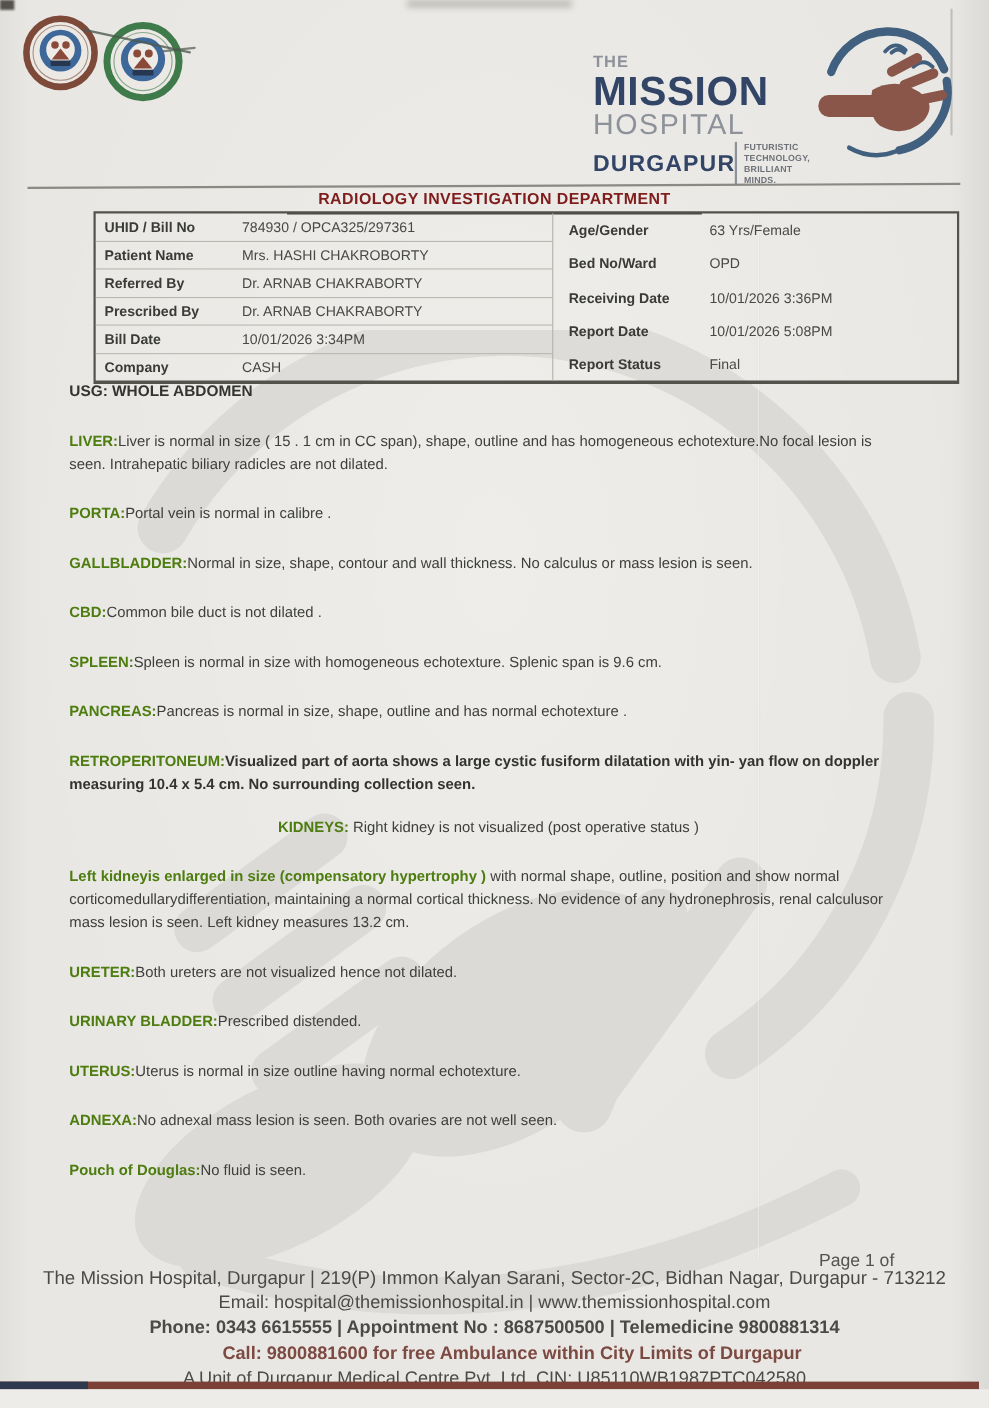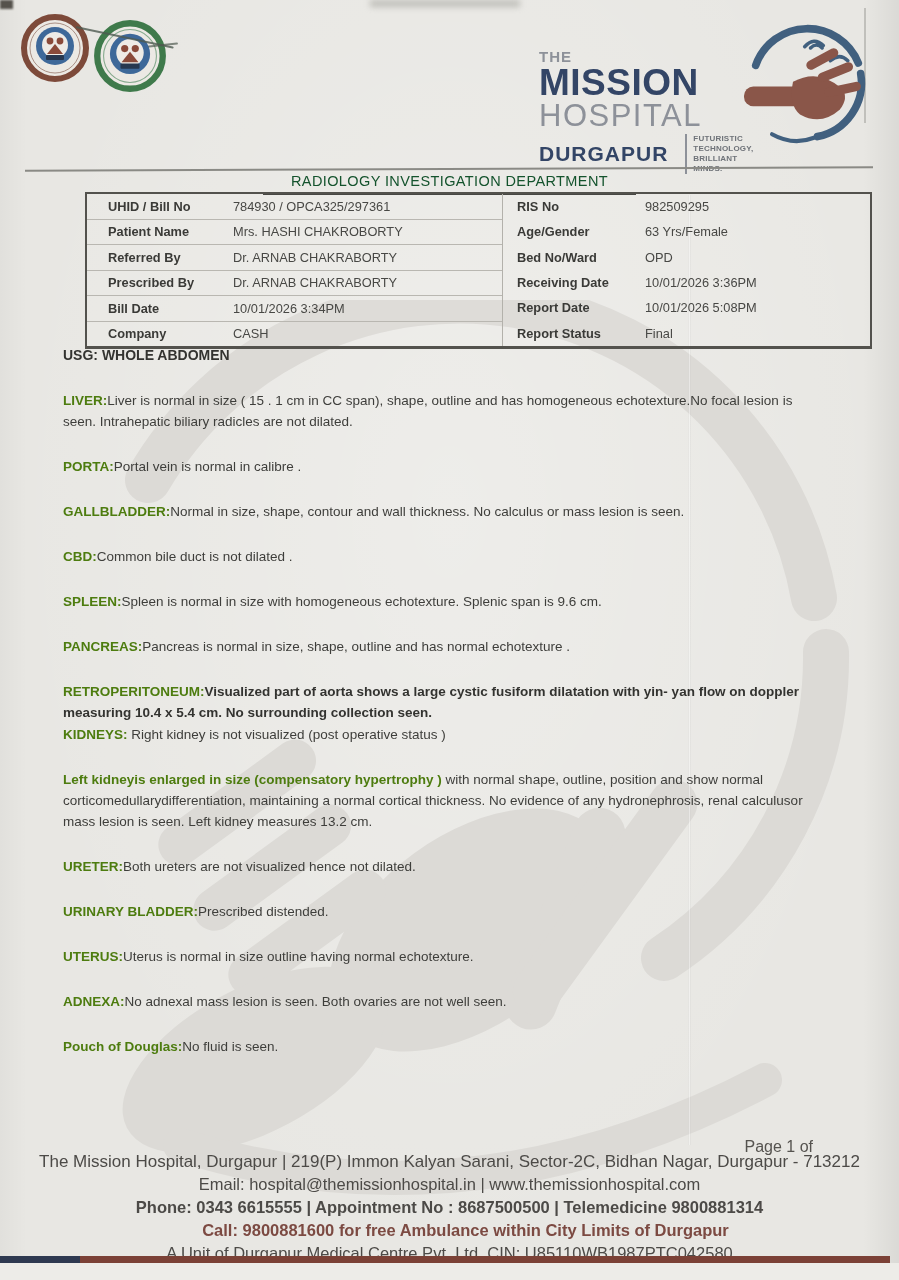--- a/index.html
+++ b/index.html
@@ -24,48 +24,48 @@
   .scratch{left:76px;top:26px;width:100px;height:2px;background:#4e5a50;transform:rotate(12deg);transform-origin:left top;border-radius:2px;opacity:.8;}
   .scratch2{left:148px;top:44px;width:30px;height:1.6px;background:#4e5a50;transform:rotate(-6deg);opacity:.7;border-radius:2px;}
   
   .watermark{left:0;top:300px;pointer-events:none;}
   
   .badge{top:13px;}
   .brand{right:30px;top:28px;width:330px;}
   .brand-text{position:absolute;left:0;top:20px;width:205px;}
   .brand-the{font-size:15px;letter-spacing:1px;color:#8d9199;font-weight:bold;}
   .brand-name{font-size:37px;font-weight:bold;color:#334566;letter-spacing:.5px;line-height:.95;}
-  .brand-type{font-size:31px;color:#8d9199;letter-spacing:1.5px;line-height:1.0;font-weight:400;}
+  .brand-type{font-size:26px;color:#8d9199;letter-spacing:1.5px;line-height:1.0;font-weight:400;}
   .brand-city-row{display:flex;align-items:center;margin-top:3px;}
   .brand-city{font-size:21px;font-weight:bold;color:#334566;letter-spacing:1px;}
-  .brand-tag{border-left:2px solid #8d9199;margin-left:17px;padding-left:6px;font-size:8px;color:#6e7278;font-weight:bold;line-height:1.25;letter-spacing:.2px;}
+  .brand-tag{border-left:2px solid #8d9199;margin-left:0;padding-left:6px;font-size:8px;color:#6e7278;font-weight:bold;line-height:1.25;letter-spacing:.2px;}
   .logo-mark{position:absolute;right:-8px;top:-12px;}
   .header-rule{left:25px;top:168px;width:848px;height:1.5px;background:#8a8a85;transform:rotate(-.25deg);}
   
   .dept-title{left:0;top:172px;width:899px;text-align:center;}
-  .dept-title span{display:inline-block;font-size:14.5px;font-weight:normal;color:#14532d;
+  .dept-title span{display:inline-block;font-size:14.5px;font-weight:bold;color:#7f1d1d;
     letter-spacing:.4px;border-bottom:2.5px solid #3c3c38;padding:0 28px 4px 28px;}
   
   .pt{left:85px;top:192px;width:783px;height:152px;border:2px solid #53524d;
     border-bottom-width:3px;display:flex;background:rgba(255,255,255,.06);}
   .pt-col{display:flex;flex-direction:column;}
   .pt-left{width:415px;border-right:1px solid #b3b1ab;}
   .pt-right{flex:1;}
   .pt-row{flex:1;display:flex;align-items:center;font-size:12.8px;}
   .pt-left .pt-row{border-bottom:1px solid #b9b7b1;}
   .pt-left .pt-row:last-child{border-bottom:none;}
   .pt-label{font-weight:bold;color:#3a3a37;}
-  .pt-left .pt-label{width:125px;padding-left:21px;}
+  .pt-left .pt-label{width:125px;padding-left:8px;}
   .pt-right .pt-label{width:128px;padding-left:14px;}
   .pt-value{color:#484845;}
   
   .report{left:63px;top:345px;width:762px;font-size:13.5px;line-height:21px;color:#3e3e3b;}
   .exam-title{font-weight:bold;font-size:14px;color:#333330;}
   .section{margin:24px 0 0 0;}
-  .section.tight{margin-top:1px;}
+  .section.tight{margin-top:18px;text-align:center;}
   .section .lbl{font-weight:bold;color:#4d7c0f;}
   .section.allbold{font-weight:bold;color:#333330;}
   
   .page-label{right:86px;top:1138px;font-size:16px;color:#55534f;}
   .footer{left:0;top:1150px;width:899px;text-align:center;color:#4c4a47;}
   .footer .f-line{font-size:16.5px;line-height:23px;}
   .footer .f-line.first{font-size:17px;}
   .footer .f-line.maroon{color:#7c4a42;font-weight:bold;padding-left:32px;}
   .footer .f-line.phone{font-weight:bold;color:#4c4a47;}
   .bottom-bar{left:0;top:1256px;width:890px;height:7px;background:#7b4136;}
@@ -181,24 +181,20 @@
         <span class="pt-label">Bill Date</span>
         <span class="pt-value">10/01/2026 3:34PM</span>
       </div>
       <div class="pt-row">
         <span class="pt-label">Company</span>
         <span class="pt-value">CASH</span>
       </div>
     </div>
   <div class="pt-col pt-right">
       <div class="pt-row">
-        <span class="pt-label">RIS No</span>
-        <span class="pt-value">982509295</span>
-      </div>
-      <div class="pt-row">
         <span class="pt-label">Age/Gender</span>
         <span class="pt-value">63 Yrs/Female</span>
       </div>
       <div class="pt-row">
         <span class="pt-label">Bed No/Ward</span>
         <span class="pt-value">OPD</span>
       </div>
       <div class="pt-row">
         <span class="pt-label">Receiving Date</span>
         <span class="pt-value">10/01/2026 3:36PM</span>

